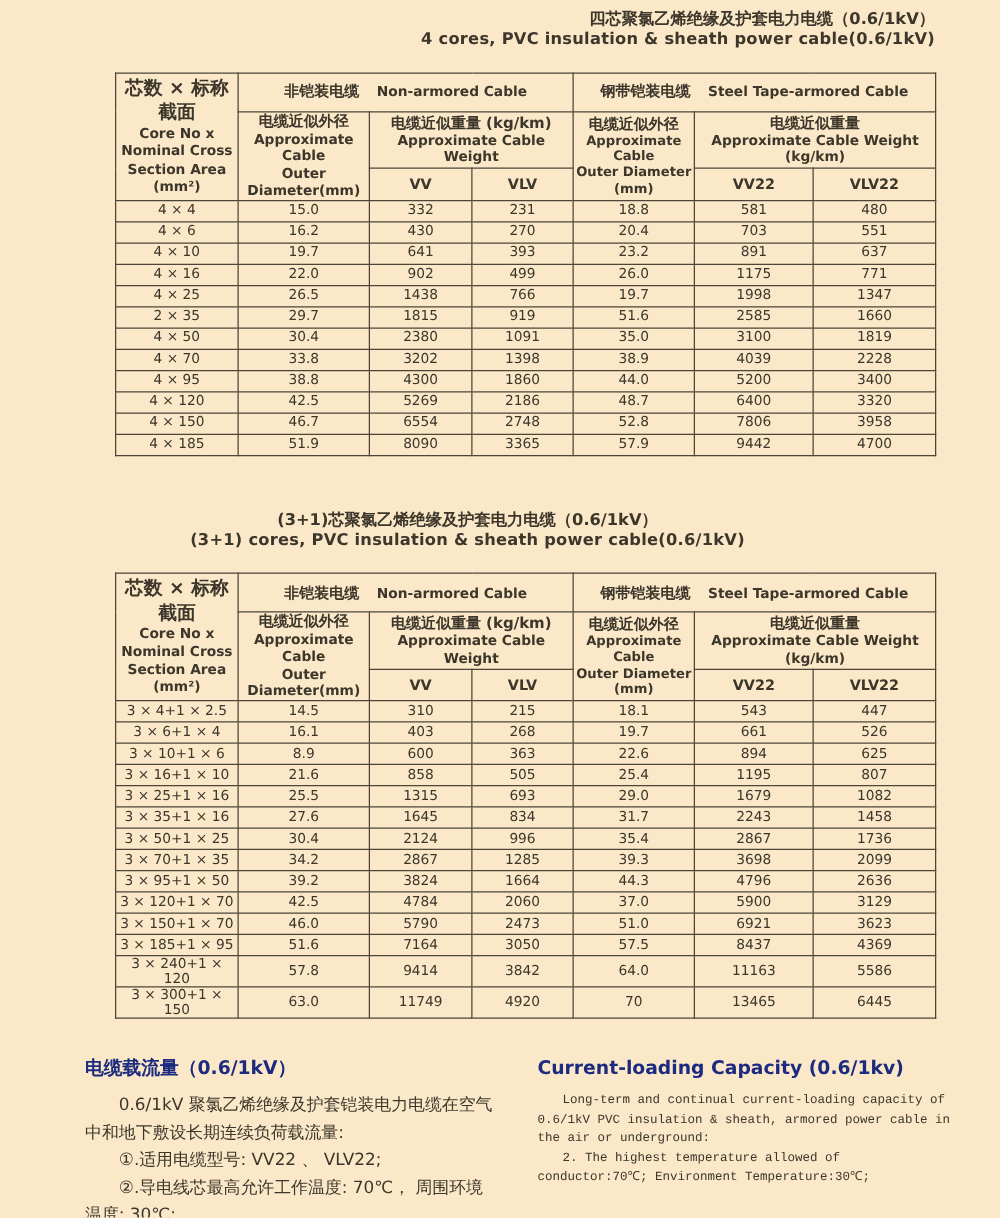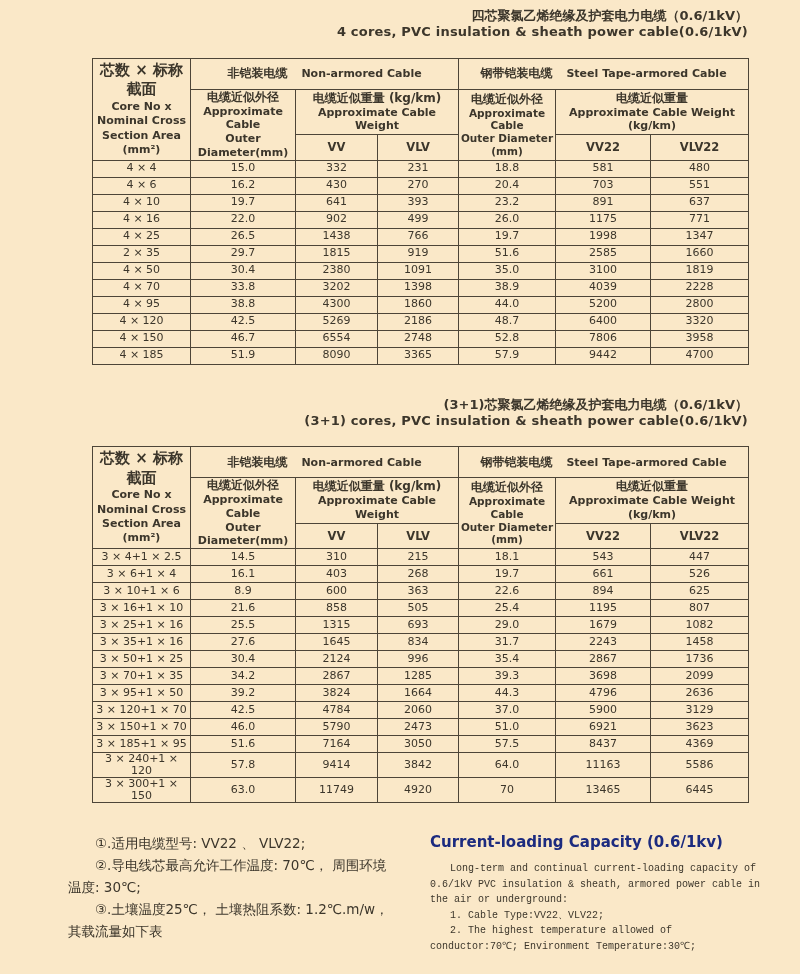--- a/index.html
+++ b/index.html
@@ -14,21 +14,21 @@
   }
   .doc-title{
     width:748px;
     text-align:right;
     font-weight:bold;
     line-height:1.25;
   }
   .doc-title .t-zh{font-size:13px;}
   .doc-title .t-en{font-size:13px;letter-spacing:.2px;}
   #title1{padding-top:8px;}
-  #title2{margin-top:32px;}
+  #title2{margin-top:44px;text-align:center;}
 
   table.cable-table{
     width:656px;
     margin-left:92px;
     margin-top:17px;
     border-collapse:collapse;
     table-layout:fixed;
   }
   .cable-table th,.cable-table td{
     border:1px solid #4d4538;
@@ -222,21 +222,21 @@
           <td>4039</td>
           <td>2228</td>
         </tr>
         <tr>
           <td>4 × 95</td>
           <td>38.8</td>
           <td>4300</td>
           <td>1860</td>
           <td>44.0</td>
           <td>5200</td>
-          <td>2800</td>
+          <td>3400</td>
         </tr>
         <tr>
           <td>4 × 120</td>
           <td>42.5</td>
           <td>5269</td>
           <td>2186</td>
           <td>48.7</td>
           <td>6400</td>
           <td>3320</td>
         </tr>
@@ -445,26 +445,27 @@
           <td>4920</td>
           <td>70</td>
           <td>13465</td>
           <td>6445</td>
         </tr>
       </tbody>
   </table>
 
   <div class="notes">
     <div class="notes-col left">
+      <div class="notes-heading">电缆载流量（0.6/1kV）</div>
+      <p>0.6/1kV 聚氯乙烯绝缘及护套铠装电力电缆在空气中和地下敷设长期连续负荷载流量:</p>
       <p>①.适用电缆型号: VV22 、 VLV22;</p>
       <p>②.导电线芯最高允许工作温度: 70℃， 周围环境温度: 30℃;</p>
       <p>③.土壤温度25℃， 土壤热阻系数: 1.2℃.m/w， 其载流量如下表</p>
     </div>
     <div class="notes-col right">
       <div class="notes-heading">Current-loading Capacity (0.6/1kv)</div>
       <p>Long-term and continual current-loading  capacity of 0.6/1kV PVC insulation &amp; sheath, armored power cable in the air or underground:</p>
-      <p>1.  Cable Type:VV22、VLV22;</p>
       <p>2.  The highest temperature allowed of conductor:70℃; Environment Temperature:30℃;</p>
 
     </div>
   </div>
 
 </div>
 
 </body></html>

